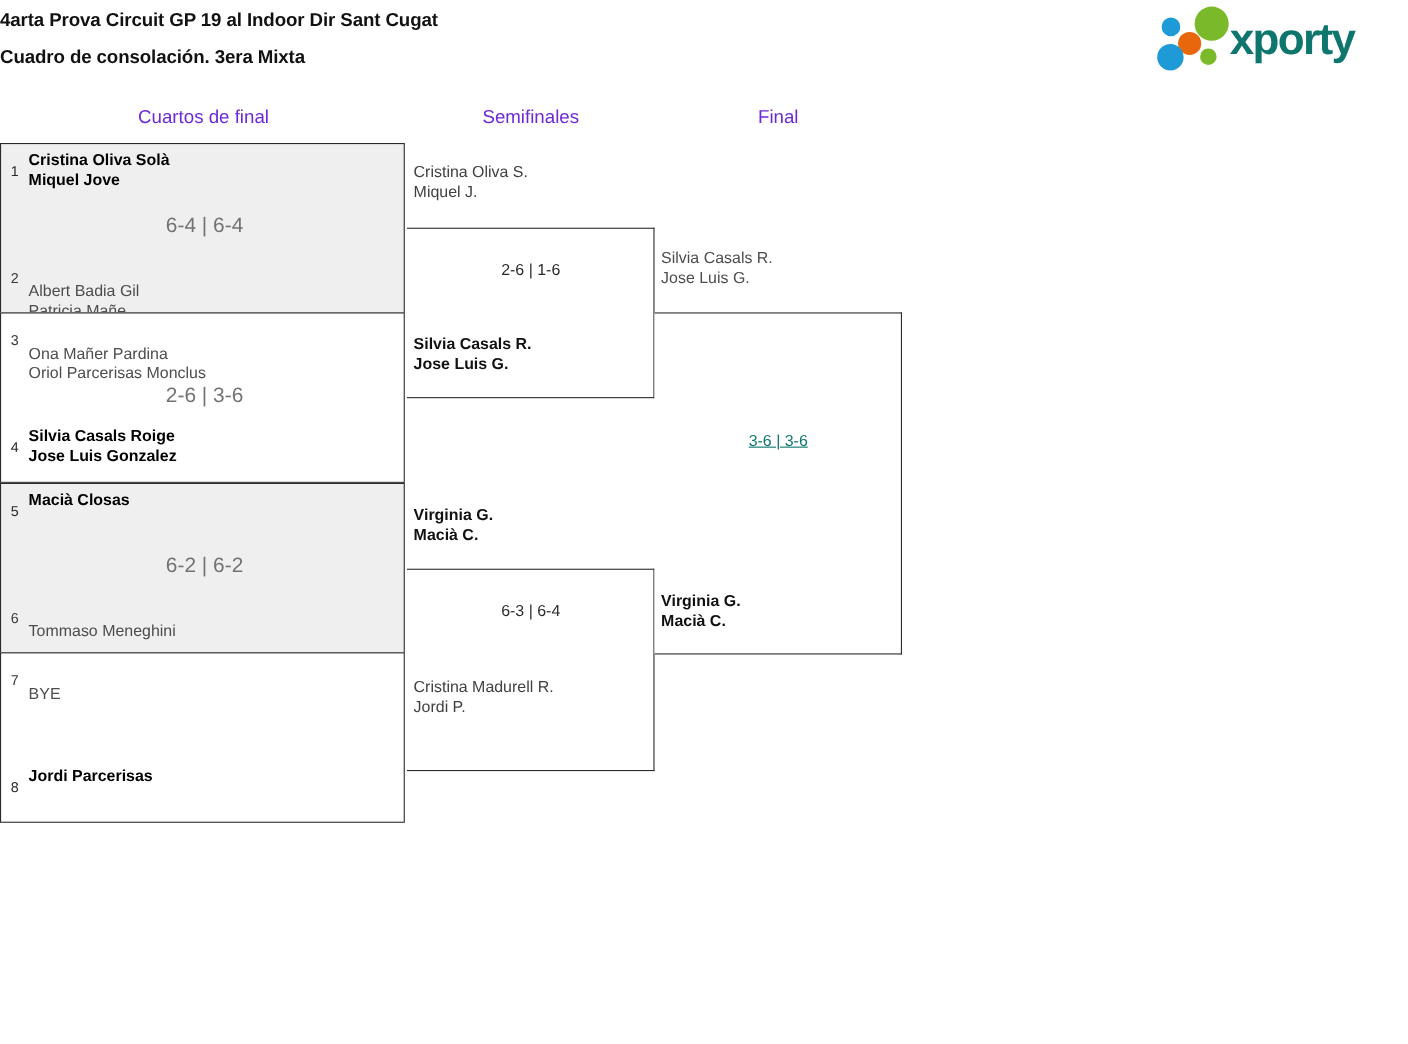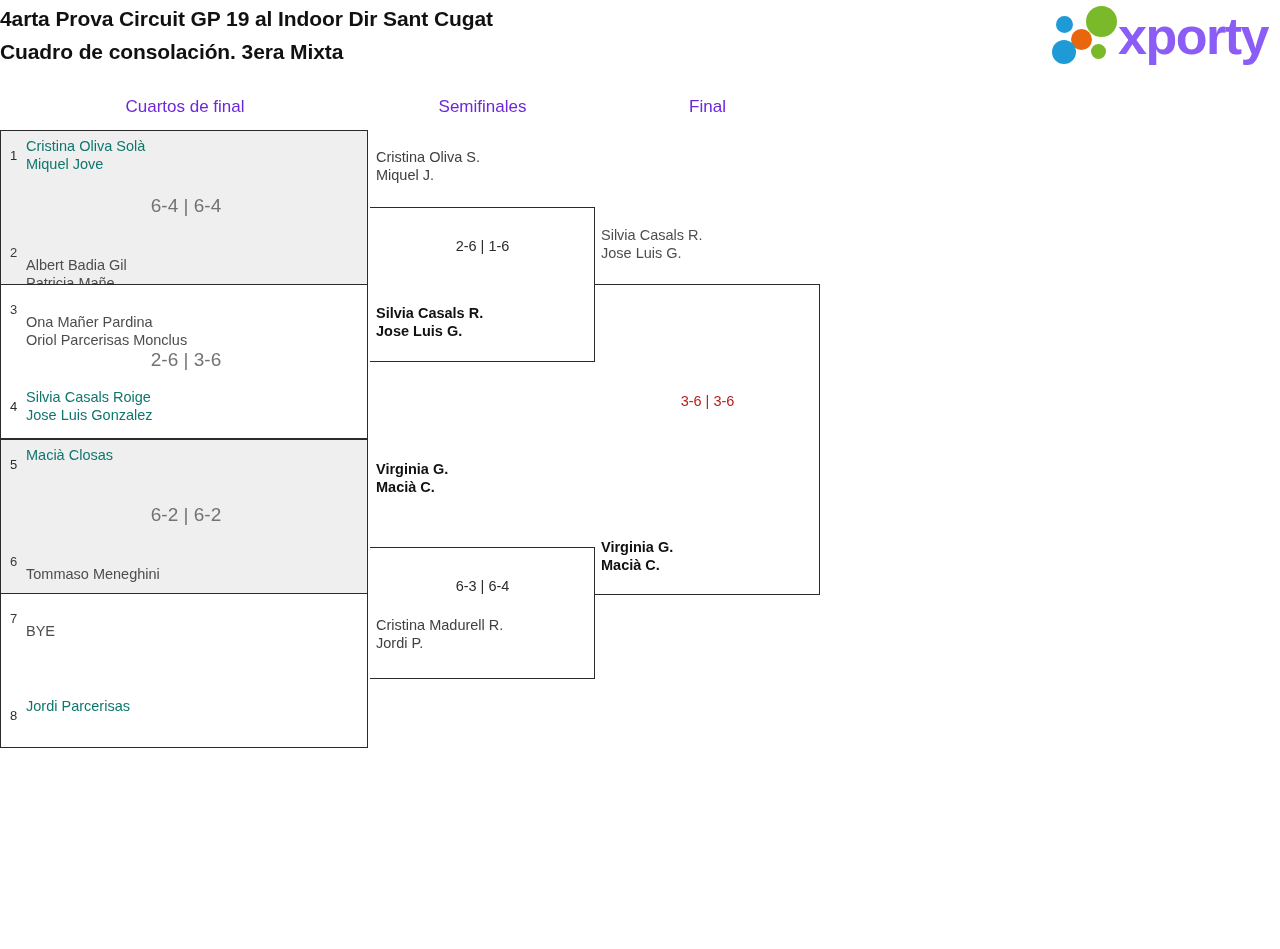--- a/index.html
+++ b/index.html
@@ -23,21 +23,21 @@
     left: 0; top: 0;
     width: 1280px;
     height: 74px;
   }
   .title-block {
     position: absolute;
     left: 0; top: 2px;
     width: 900px;
   }
   .title-line {
-    font-size: 21px;
+    font-size: 17px;
     font-weight: 700;
     line-height: 33px;
     letter-spacing: -0.1px;
     color: #111111;
     white-space: nowrap;
   }
 
   
   .logo {
     position: absolute;
@@ -52,25 +52,25 @@
   }
   .dot { position: absolute; border-radius: 50%; }
   .dot-blue-tl  { left: 6px;  top: 10px; width: 17px; height: 17px; background: #1e9bd7; }
   .dot-orange   { left: 21px; top: 23px; width: 21px; height: 21px; background: #e8670c; }
   .dot-green-lg { left: 36px; top: 0px;  width: 31px; height: 31px; background: #7ab929; }
   .dot-blue-bl  { left: 2px;  top: 34px; width: 24px; height: 24px; background: #1e9bd7; }
   .dot-green-sm { left: 41px; top: 38px; width: 15px; height: 15px; background: #7ab929; }
   .logo-word {
     position: absolute;
     left: 68px; top: 0px;
-    font-size: 52px;
+    font-size: 40px;
     font-weight: 700;
     letter-spacing: -1.5px;
     line-height: 64px;
-    color: #8b5cf6;
+    color: #0f766e;
   }
 
   
   .round-headers { position: absolute; left: 0; top: 94px; height: 30px; width: 1280px; }
   .round-header {
     position: absolute;
     top: 0;
     text-align: center;
     font-size: 17px;
     font-weight: 400;
@@ -122,21 +122,21 @@
     color: #3a3a3a;
     line-height: 18px;
     padding-top: 10px;
   }
   .team-names {
     flex: 1 1 auto;
     font-size: 14.5px;
     line-height: 18px;
   }
   .name-line { white-space: nowrap; }
-  .winner .team-names { font-weight: 400; color: #0f766e; }
+  .winner .team-names { font-weight: 700; color: #000000; }
   .loser  .team-names { font-weight: 400; color: #4d4d4d; margin-top: 22px; }
   .winner .seed { color: #2b2b2b; }
 
   .qf-score {
     position: absolute;
     left: 25px;
     top: 66px;
     width: 320px;
     text-align: center;
     font-size: 19px;
@@ -148,21 +148,21 @@
   .sf-box {
     position: absolute;
     left: 370px;
     width: 225px;
     border: 1px solid #2b2b2b;
     border-left: none;
     box-sizing: border-box;
     background: #ffffff;
   }
   .sf-box-1 { top: 207px; height: 155px; }
-  .sf-box-2 { top: 547px; height: 132px; }
+  .sf-box-2 { top: 517px; height: 184px; }
 
   .sf-score {
     position: absolute;
     left: 0;
     top: 29px;
     width: 225px;
     text-align: center;
     font-size: 14.5px;
     color: #2b2b2b;
     line-height: 18px;
@@ -194,22 +194,23 @@
     box-sizing: border-box;
     background: #ffffff;
   }
   .f-score {
     position: absolute;
     left: 0;
     top: 107px;
     width: 225px;
     text-align: center;
     font-size: 14.5px;
-    color: #b91c1c;
-    line-height: 18px;
+    color: #0f766e;
+    line-height: 18px;
+    text-decoration: underline;
   }
   .f-team {
     position: absolute;
     left: 601px;
     width: 220px;
     font-size: 14.5px;
     line-height: 18px;
   }
   .f-team.winner { font-weight: 700; color: #111111; }
   .f-team.loser  { font-weight: 400; color: #4d4d4d; }

